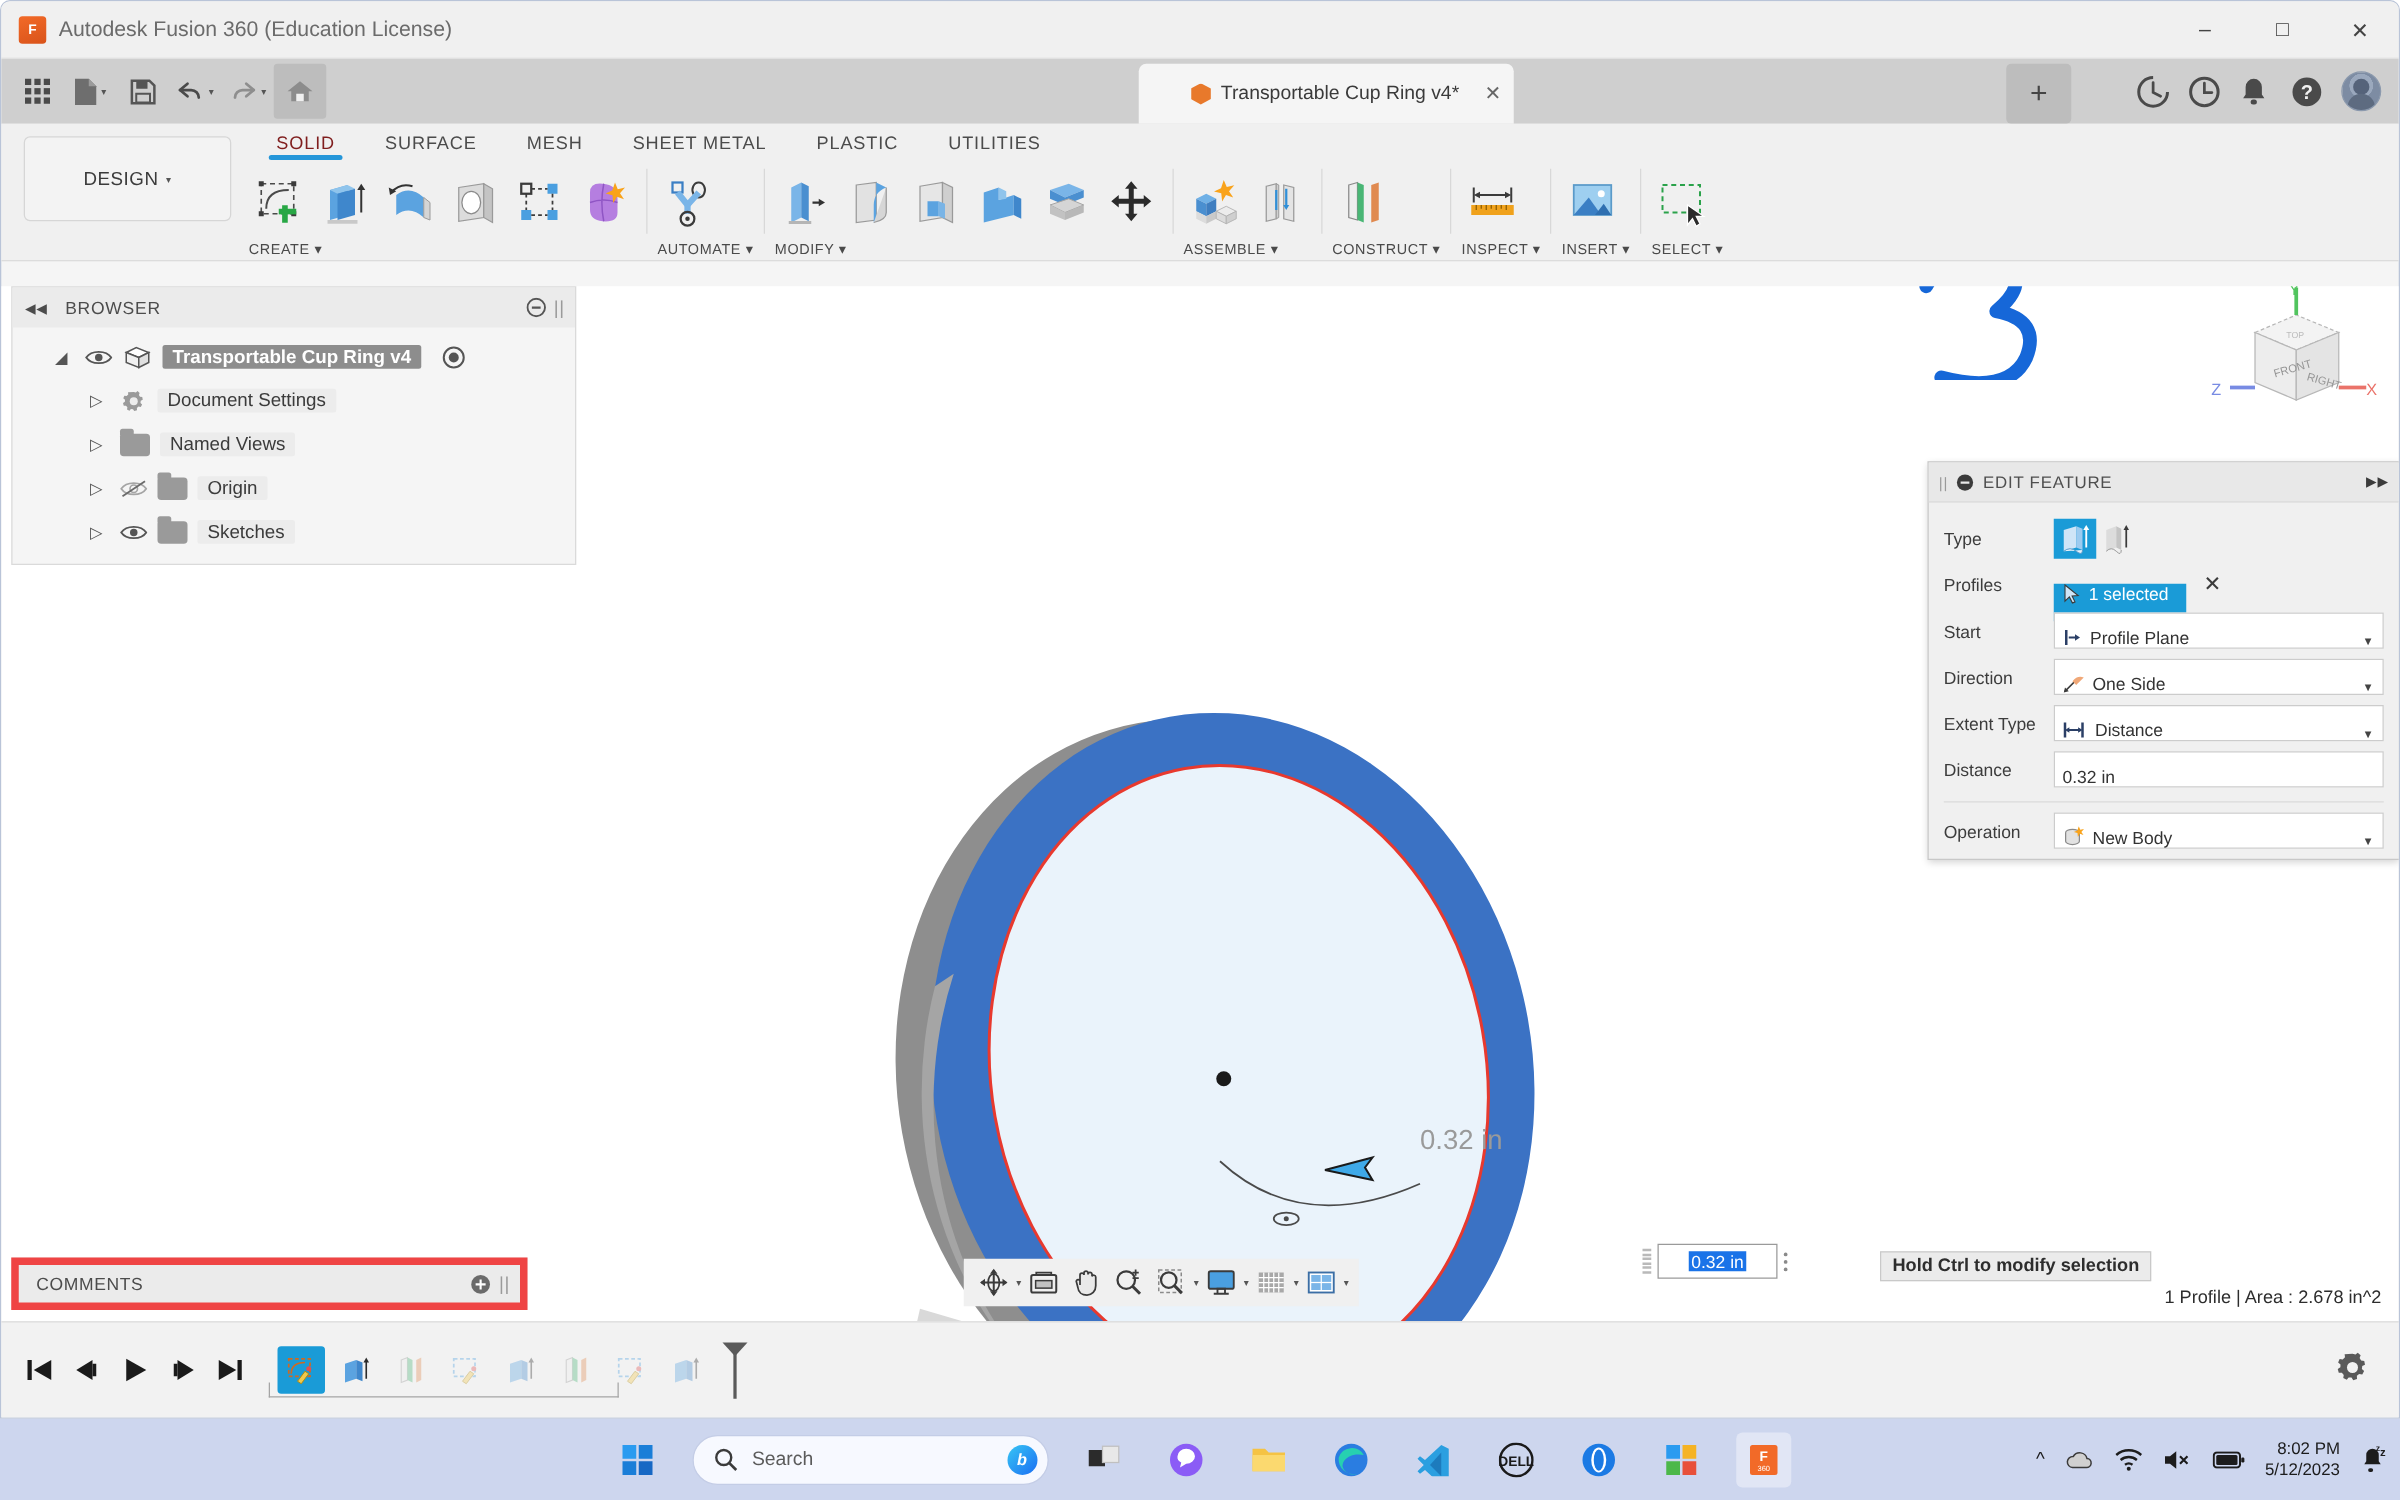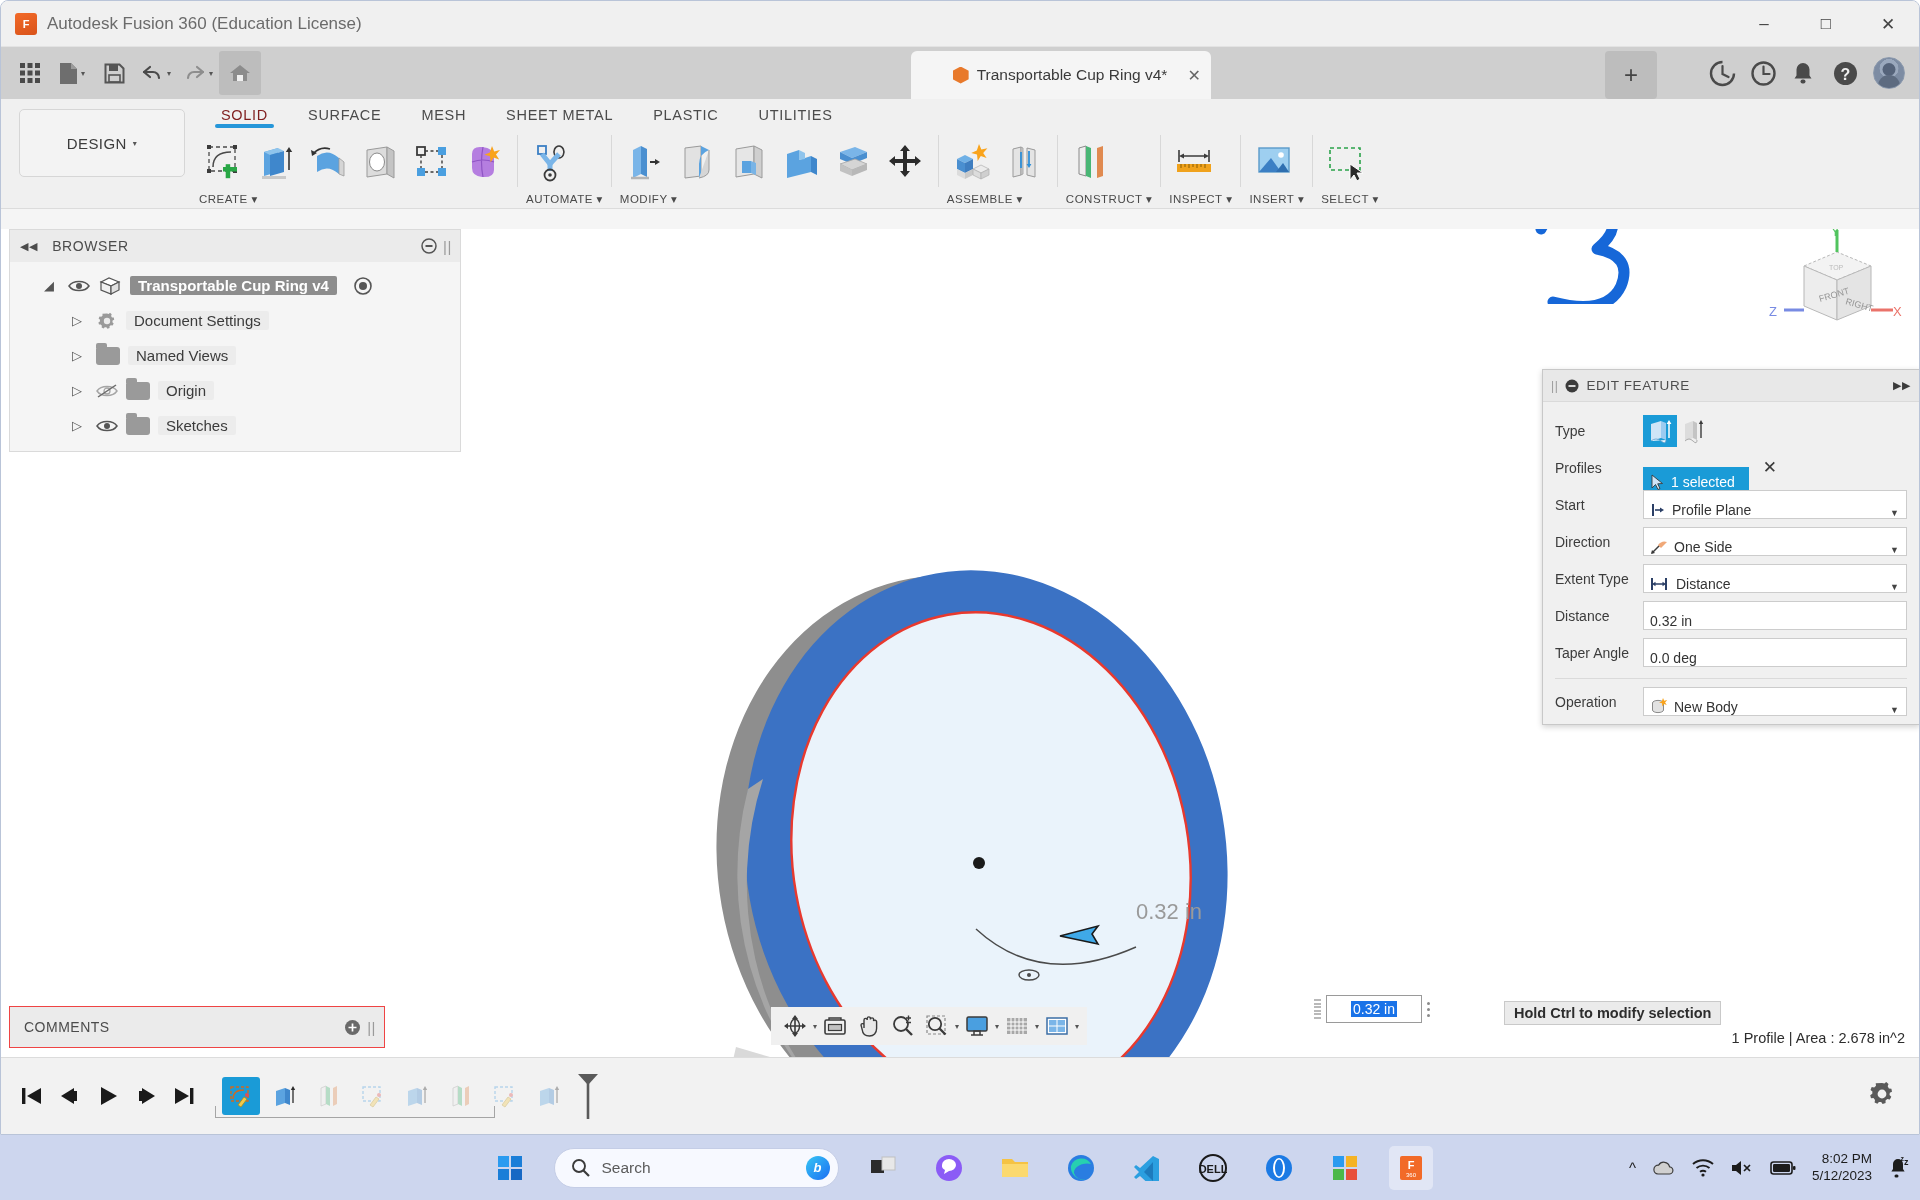--- a/index.html
+++ b/index.html
@@ -94,22 +94,22 @@
   .tree { padding:6px 0 8px 0; }
   .trow { display:flex; align-items:center; height:35px; padding-left:30px; gap:8px; font-size:15px; color:#3b3b3b;}
   .trow .arrow { width:16px; color:#555; font-size:13px; }
   .eye { width:22px; height:16px; }
   .folder { width:24px; height:18px; background:#9a9a9a; border-radius:2px 3px 3px 3px; position:relative;}
   .folder:before{content:"";position:absolute;left:0;top:-4px;width:11px;height:5px;background:#9a9a9a;border-radius:2px 2px 0 0;}
   .trow .label { padding:1px 8px; background:#ececec; border-radius:2px;}
   .trow.selected .label { background:#8d8d8d; color:#fff; font-weight:bold; }
   .node-cube { width:24px;height:22px; }
   .comments {
-    position:absolute; left:8px; top:1005px; width:376px; height:42px;
-    background:#ebebeb; border:1px solid #ef4444; display:flex; align-items:center;
+    position:absolute; left:8px; top:1005px; width:413px; height:42px;
+    background:#ebebeb; border:6px solid #ef4444; display:flex; align-items:center;
     padding:0 14px; font-size:14px; color:#4c4c4c; letter-spacing:.5px; position:absolute;
   }
   .comments .rgt{position:absolute; right:8px; display:flex;align-items:center;gap:6px;}
 
   
   .viewport { position:absolute; left:0; top:228px; right:0; bottom:77px; background:#fff; overflow:hidden;}
   .viewnav { position:absolute; left:770px; bottom:12px; height:38px; background:#f0f0f0;
      display:flex; align-items:center; gap:2px; padding:0 8px; }
   .vn { width:32px;height:32px;display:flex;align-items:center;justify-content:center;}
 
@@ -122,21 +122,21 @@
       padding:0 8px; font-size:13.5px; color:#4e4e4e; letter-spacing:.6px; border-bottom:1px solid #dadada;}
   .dlg-body { padding:10px 12px 4px 12px; }
   .frow { display:flex; align-items:center; height:37px; }
   .frow .flabel { width:88px; font-size:14px; color:#3c3c3c; }
   .ffield { flex:1; height:29px; background:#fff; border:1px solid #ccc; display:flex; align-items:flex-end;
       padding:0 6px; font-size:14px; color:#333; position:relative;}
   .ffield .dd { position:absolute; right:7px; font-size:9px; color:#444;}
   .typebtn { width:34px;height:32px;display:flex;align-items:center;justify-content:center;}
   .typebtn.sel { background:#1a9bd7; }
   .selchip { background:#1a9bd7; color:#fff; font-size:14px; height:30px; display:flex;
-      align-items:center; gap:7px; padding:0 14px 0 8px;margin-top:28px;}
+      gap:7px; padding:0 14px 0 8px;margin-top:28px;}
   .dlg-foot { border-top:1px solid #dadada; height:50px; display:flex; align-items:center;
       padding:0 12px; gap:10px;}
   .btn { width:92px;height:30px;border:1px solid #bdbdbd;background:#ebebeb;
      display:flex;align-items:center;justify-content:center;font-size:14px;color:#3b3b3b;}
   .hint {
     position:absolute; left:1503px; top:1000px; background:#ebebeb; border:1px solid #c9c9c9;
     padding:3px 9px; font-size:14.5px; color:#2d2d2d; font-weight:bold;
   }
   .areainfo { position:absolute; right:14px; top:1029px; font-size:14.5px; color:#2d2d2d; font-weight:normal;}
 
@@ -805,26 +805,20 @@
         </div>
       </div>
 
       <div class="frow">
         <div class="flabel">Distance</div>
         <div class="ffield">
           <span>0.32 in</span>
         </div>
       </div>
 
-      <div class="frow">
-        <div class="flabel">Taper Angle</div>
-        <div class="ffield">
-          <span>0.0 deg</span>
-        </div>
-      </div>
 
       <div style="height:1px;background:#dadada;margin:7px 0 4px;"></div>
 
       <div class="frow">
         <div class="flabel">Operation</div>
         <div class="ffield">
           <svg width="18" height="17" viewBox="0 0 18 17" style="margin-right:6px">
               <ellipse cx="8" cy="5" rx="5.5" ry="2.6" fill="#e2e2e2" stroke="#8a8a8a" stroke-width="1"></ellipse>
               <path d="M2.5 5 v7 a5.5 2.6 0 0 0 11 0 V5" fill="#e2e2e2" stroke="#8a8a8a" stroke-width="1"></path>
               <path d="M13 0 l1.2 2.8 l3-.7 l-2.1 2.4 l1.7 2.5 l-2.9-1 l-1.6 2.6 l-.3-3.3 l-2.9-.7 l2.8-1.3z" fill="#f9a31b"></path>

